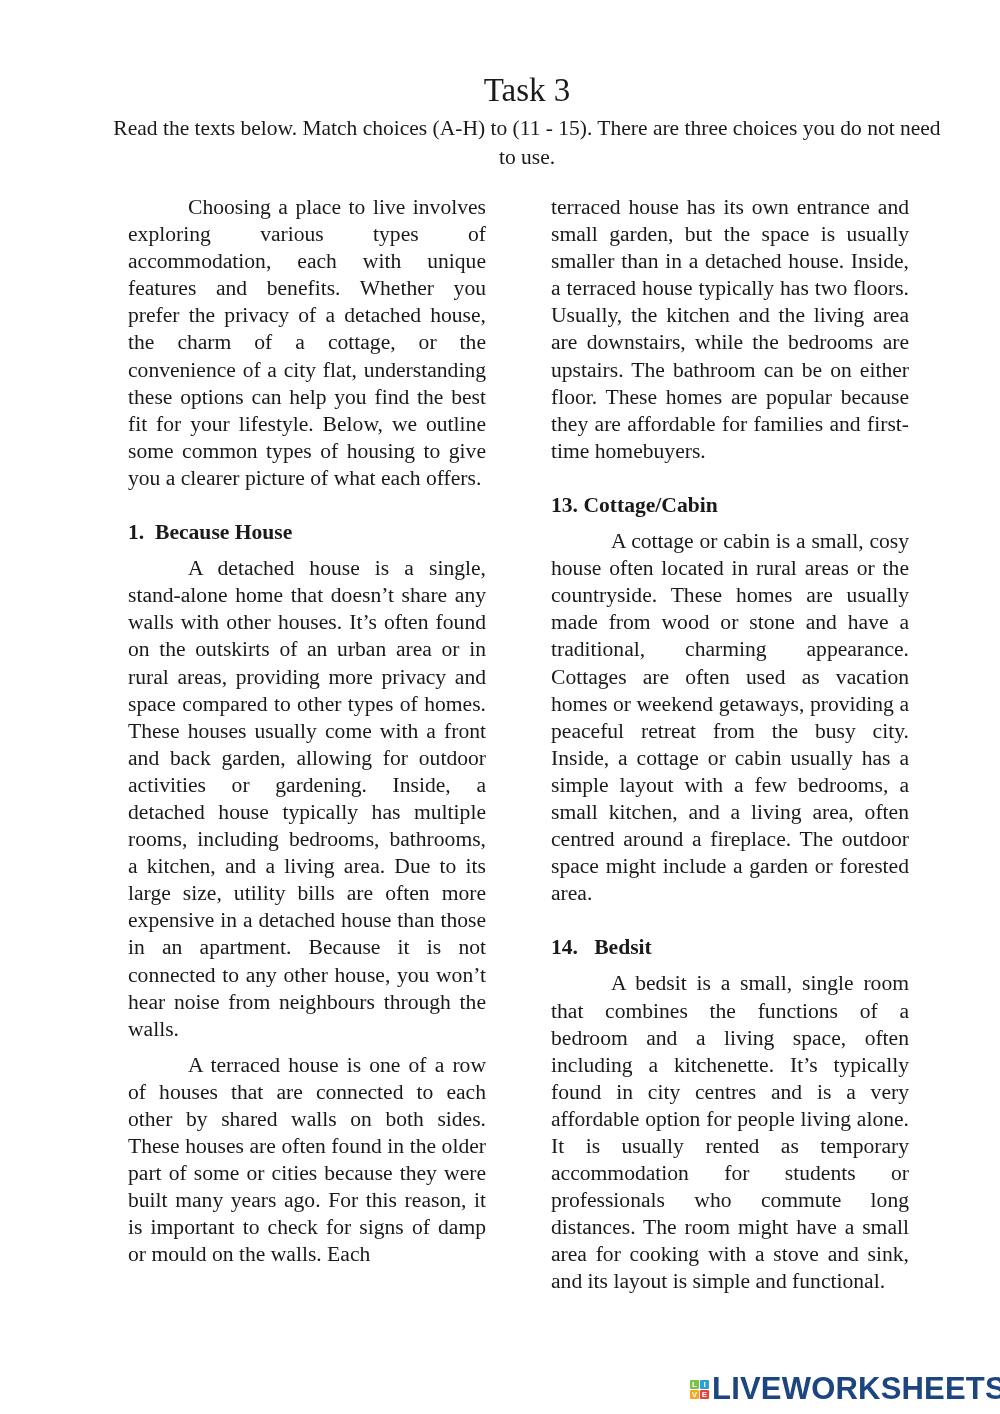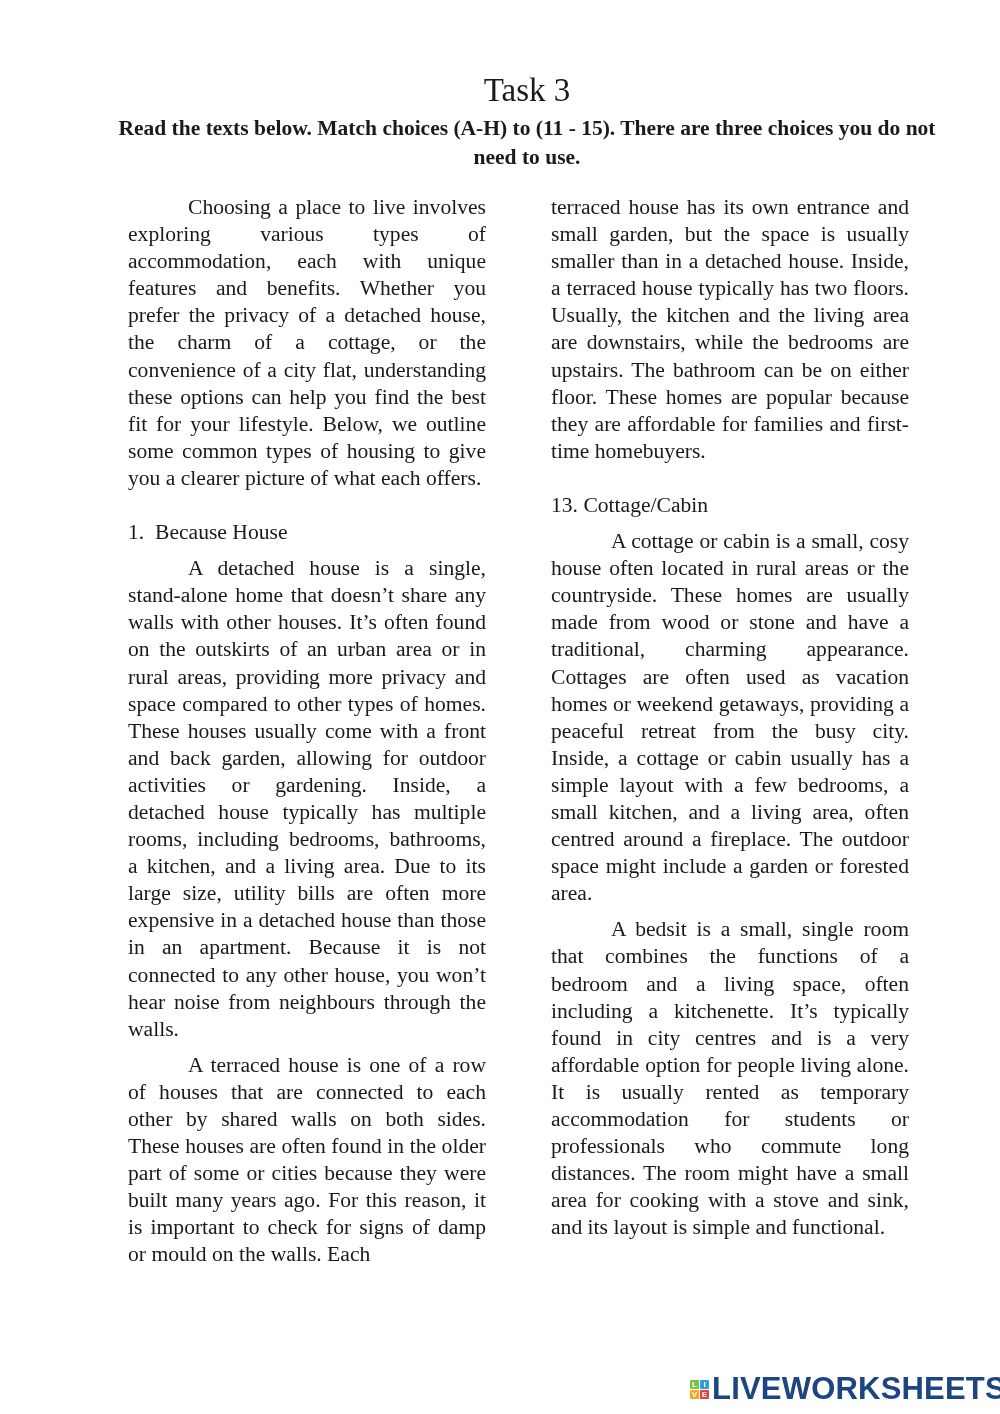--- a/index.html
+++ b/index.html
@@ -1,28 +1,28 @@
 <!DOCTYPE html>
 <html><head>
 <meta charset="utf-8">
 <style>
   html, body { margin: 0; padding: 0; background: #ffffff; }
   body { width: 1000px; height: 1414px; position: relative; overflow: hidden;
          font-family: "Liberation Serif", "DejaVu Serif", serif; color: #1a1a1a; }
   .title { position: absolute; top: 70px; left: 0; width: 1054px; text-align: center;
            font-size: 33px; line-height: 40px; }
   .instructions { position: absolute; top: 114px; left: 110px; width: 834px; text-align: center;
-                  font-weight: bold; font-size: 21.5px; line-height: 29px; }
+                  font-weight: normal; font-size: 21.5px; line-height: 29px; }
   .col { position: absolute; width: 376px; font-size: 21.6px; line-height: 27.1px;
          text-align: justify; }
   .col-left { left: 119px; top: 185px; }
   .col-right { left: 542px; top: 185px; }
   .col p { margin: 9px; }
   .indent { text-indent: 60px; }
-  .section-heading { font-weight: normal; margin-top: 27px !important; }
+  .section-heading { font-weight: bold; margin-top: 27px !important; }
   .logo { position: absolute; left: 690px; top: 1373px; height: 32px; display: flex; align-items: center; }
   .logo-mark { display: grid; grid-template-columns: 9px 9px; grid-template-rows: 9px 9px; gap: 1px; margin-right: 3px; }
   .logo-mark span { display: block; font-family: "Liberation Sans", sans-serif; font-size: 8px; font-weight: bold; color: #fff;
                     text-align: center; line-height: 9px; border-radius: 1px; }
   .logo-text { font-family: "Liberation Sans", sans-serif; font-weight: bold; font-size: 31px; color: #1d4580; letter-spacing: 0.2px; }
 </style>
 </head>
 <body>
 
 <div class="title">Task 3</div>
@@ -42,20 +42,24 @@
 
 <div class="col col-right">
   <p>terraced house has its own entrance and small garden, but the space is usually smaller than in a detached house. Inside, a terraced house typically has two floors. Usually, the kitchen and the living area are downstairs, while the bedrooms are upstairs. The bathroom can be on either floor. These homes are popular because they are affordable for families and first-time homebuyers.</p>
 
   <p class="section-heading">
     <span>13.</span>
     <span>Cottage/Cabin</span>
   </p>
   <p class="indent">A cottage or cabin is a small, cosy house often located in rural areas or the countryside. These homes are usually made from wood or stone and have a traditional, charming appearance. Cottages are often used as vacation homes or weekend getaways, providing a peaceful retreat from the busy city. Inside, a cottage or cabin usually has a simple layout with a few bedrooms, a small kitchen, and a living area, often centred around a fireplace. The outdoor space might include a garden or forested area.</p>
 
+  <p class="section-heading">
+    <span>14.</span>&nbsp;&nbsp;
+    <span>Bedsit</span>
+  </p>
   <p class="indent">A bedsit is a small, single room that combines the functions of a bedroom and a living space, often including a kitchenette. It’s typically found in city centres and is a very affordable option for people living alone. It is usually rented as temporary accommodation for students or professionals who commute long distances. The room might have a small area for cooking with a stove and sink, and its layout is simple and functional.</p>
 </div>
 
 <div class="logo">
   <div class="logo-mark">
     <span style="background:#7cc242">L</span>
     <span style="background:#2b9fd9">I</span>
     <span style="background:#f5a623">V</span>
     <span style="background:#e8403a">E</span>
   </div>

